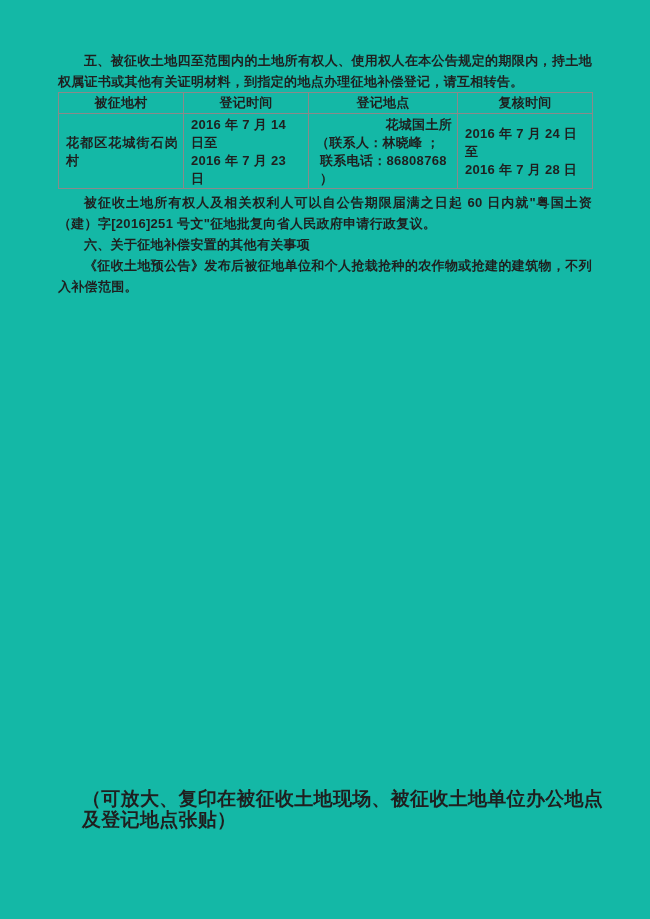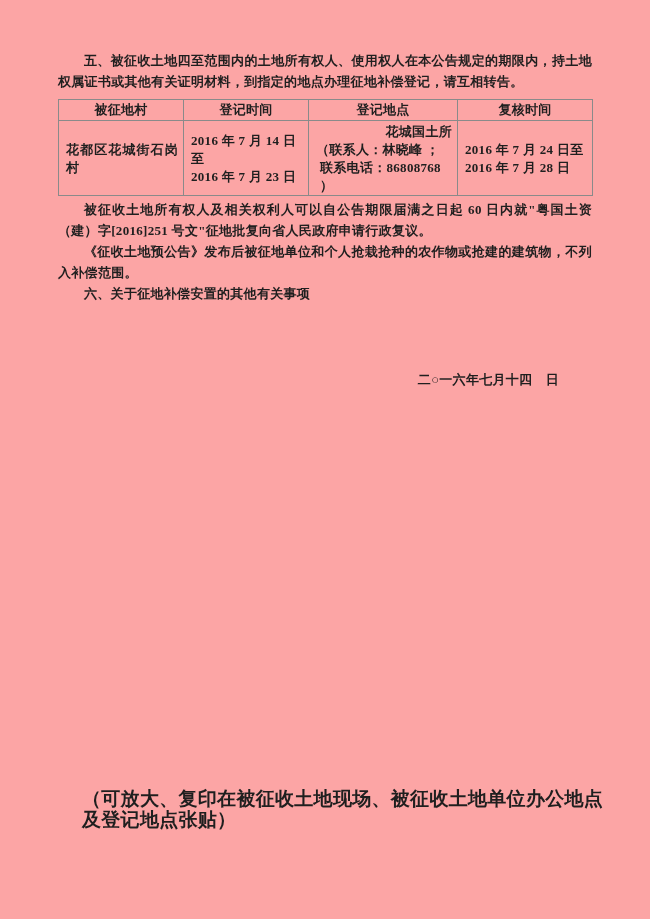--- a/index.html
+++ b/index.html
@@ -1,22 +1,22 @@
 <!DOCTYPE html>
 <html><head>
 <meta charset="utf-8">
 <style>
   * { margin: 0; padding: 0; box-sizing: border-box; }
   html, body { background: #ffffff; }
   .page {
     position: relative;
     width: 650px;
     height: 919px;
-    background: #fca5a5;
-    font-family: Liberation Serif, serif;
+    background: #14b8a6;
+    font-family: Liberation Sans, sans-serif;
     font-weight: 700;
     color: #1f1f1f;
     overflow: hidden;
   }
   .content {
     position: absolute;
     left: 58px;
     top: 50px;
     width: 534px;
     font-size: 13px;
@@ -25,21 +25,20 @@
   }
   .para {
     text-indent: 2em;
     text-align: justify;
     text-justify: inter-character;
   }
   table.reg-table {
     width: 534px;
     border-collapse: collapse;
     table-layout: fixed;
-    margin-top: 7px;
     margin-bottom: 3px;
     font-size: 13px;
     border-radius: 20px;
   }
   table.reg-table th,
   table.reg-table td {
     border: 1px solid #8a8a8a;
     font-weight: 700;
     vertical-align: middle;
     line-height: 18px;
@@ -117,20 +116,19 @@
           </td>
           <td>
             <div class="cell-line">2016 年 7 月 24 日至</div>
             <div class="cell-line">2016 年 7 月 28 日</div>
           </td>
         </tr>
       </tbody>
     </table>
 
     <p class="para">被征收土地所有权人及相关权利人可以自公告期限届满之日起 60 日内就"粤国土资（建）字[2016]251 号文"征地批复向省人民政府申请行政复议。</p>
+    <p class="para">六、关于征地补偿安置的其他有关事项</p>
     <p class="para">《征收土地预公告》发布后被征地单位和个人抢栽抢种的农作物或抢建的建筑物，不列入补偿范围。</p>
-    <p class="para">六、关于征地补偿安置的其他有关事项</p>
 
-    <p class="date-line">二○一六年七月十四　日</p>
   </div>
 
   <div class="footer-note">（可放大、复印在被征收土地现场、被征收土地单位办公地点及登记地点张贴）</div>
 </div>
 
 </body></html>

